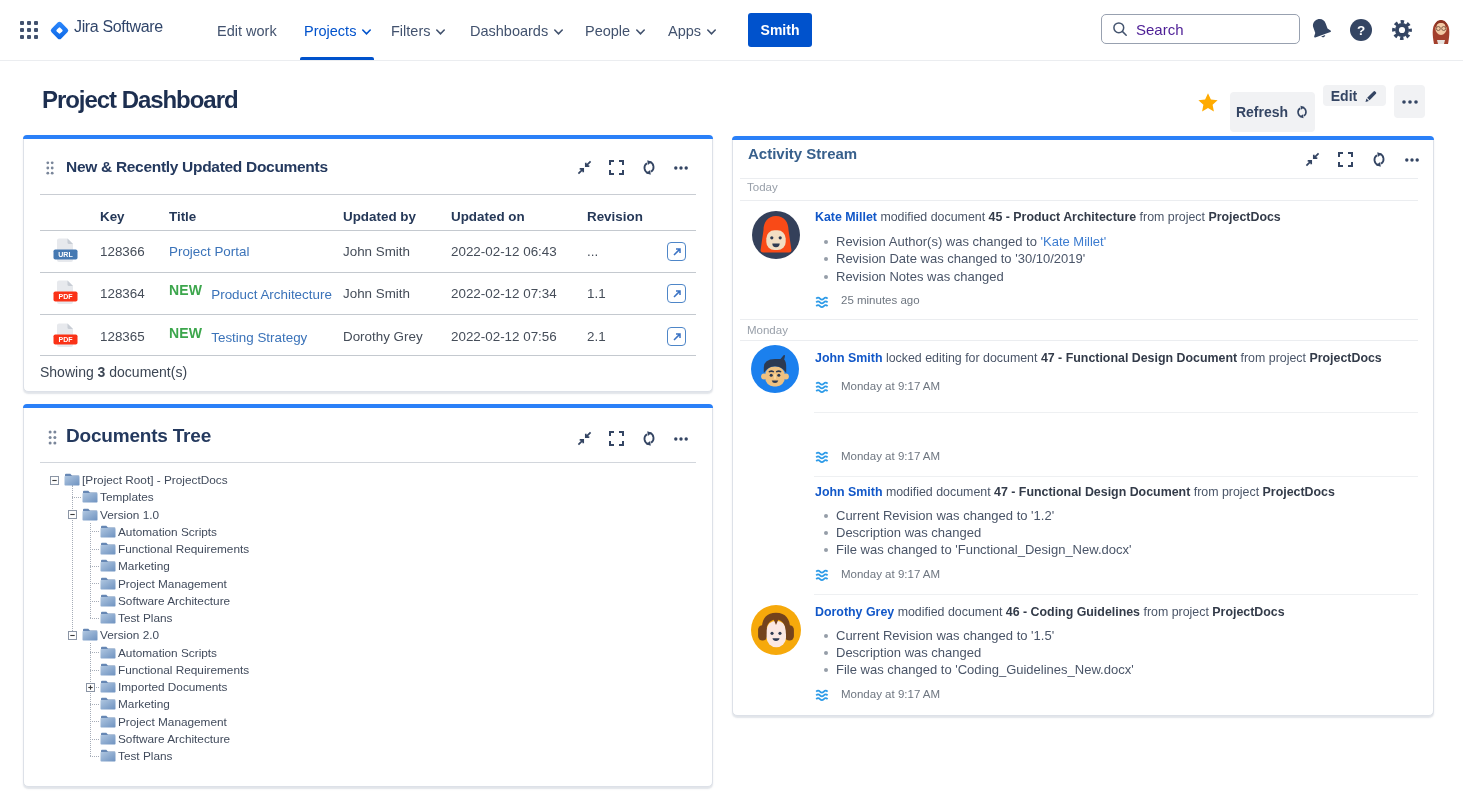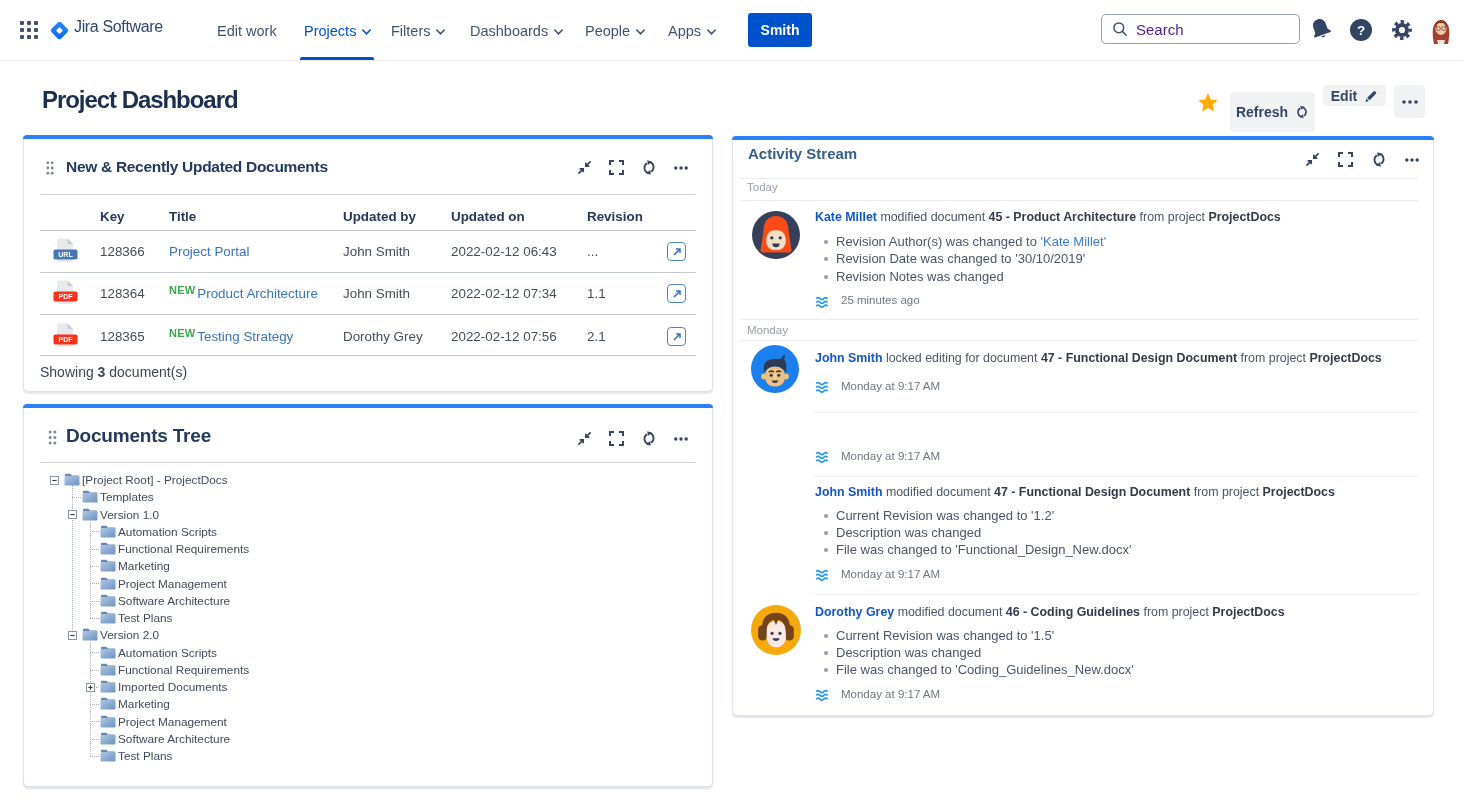--- a/index.html
+++ b/index.html
@@ -11,21 +11,21 @@
 .panel{position:absolute;background:#fff;border:1px solid #DDE1E8;border-radius:5px;box-sizing:border-box;box-shadow:0 1.5px 1.5px rgba(90,105,131,0.18);}
 .bar{position:absolute;top:-1px;left:-1px;right:-1px;height:4px;background:#2A80F8;border-radius:5px 5px 0 0;}
 .ptitle{position:absolute;color:#24395E;white-space:nowrap;}
 .icons{position:absolute;display:flex;align-items:center;}
 .icons svg{display:block;}
 .hline{position:absolute;height:0;border-top:1px solid #C9CDD3;}
 .btn{position:absolute;background:#F1F2F4;border-radius:4px;display:flex;align-items:center;justify-content:center;gap:7px;font-size:14px;font-weight:700;color:#344563;}
 .cell{position:absolute;font-size:13.4px;color:#454D59;white-space:nowrap;}
 .thead{position:absolute;font-size:13.4px;font-weight:700;color:#253858;white-space:nowrap;}
 .tlink{color:#3B73B9;}
-.new{font-size:11px;font-weight:700;color:#3CA64C;letter-spacing:.2px;position:relative;top:-4px;margin-right:2px;}
+.new{font-size:14px;font-weight:700;color:#3CA64C;letter-spacing:.2px;position:relative;top:-4px;margin-right:9px;}
 .extbtn{position:absolute;width:17px;height:17px;border:1.5px solid #4E86C8;border-radius:4px;display:flex;align-items:center;justify-content:center;background:#fff;}
 .trow{position:absolute;height:17px;display:flex;align-items:center;white-space:nowrap;font-size:11.8px;color:#414B5C;}
 .dotv{position:absolute;width:0;border-left:1px dotted #A6ADB8;}
 .doth{position:absolute;height:0;border-top:1px dotted #A6ADB8;}
 .day{position:absolute;font-size:11.5px;color:#99A0AA;}
 .dayline{position:absolute;height:0;border-top:1px solid #EBEDF0;}
 .sep{position:absolute;height:0;border-top:1px solid #EEF0F2;}
 .atitle{position:absolute;font-size:12.4px;color:#4A5568;white-space:nowrap;}
 .atitle b{color:#333B49;}
 .name{font-weight:700;color:#1157C8;}

